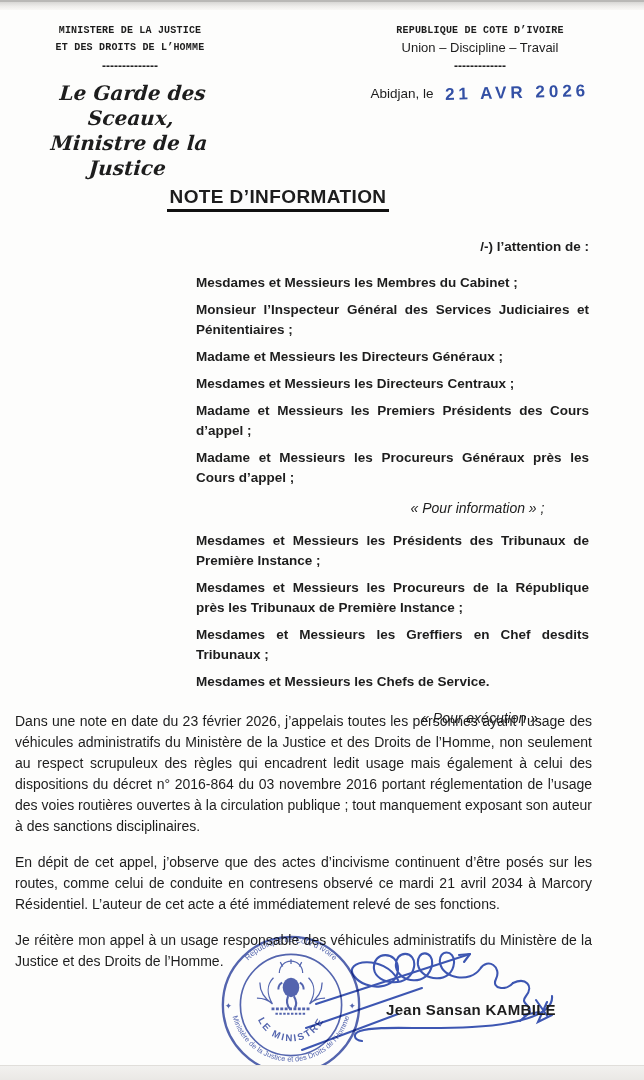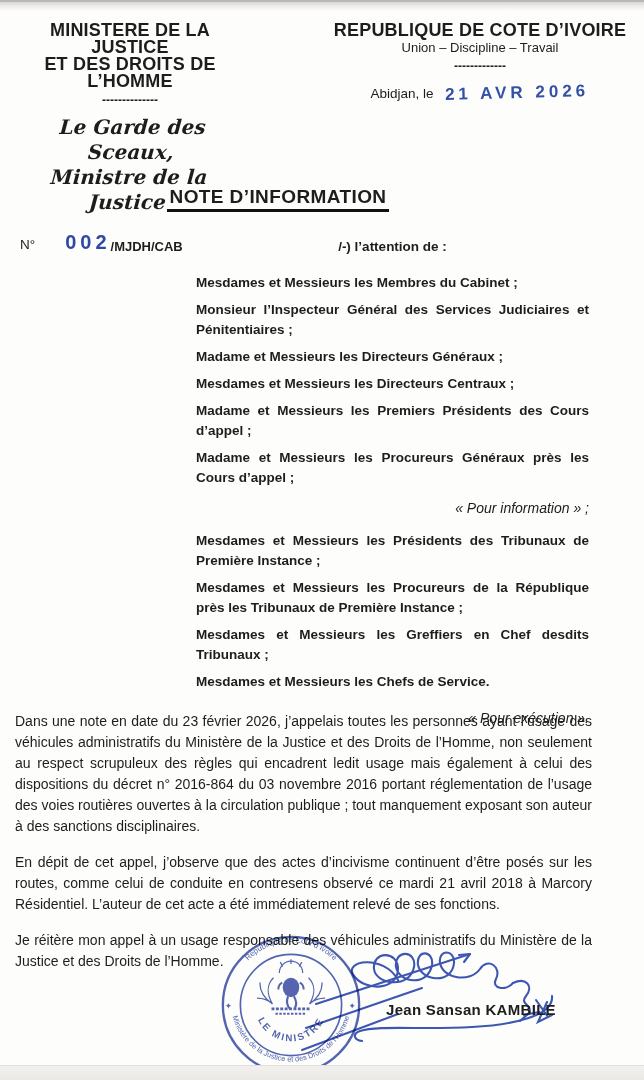--- a/index.html
+++ b/index.html
@@ -20,21 +20,21 @@
   }
   .scan-bottom{
     position:absolute; bottom:0; left:0; right:0; height:15px;
     background:linear-gradient(180deg,#f2f1ef 0%,#eae8e5 100%);
     border-top:1px solid #e0deda;
   }
   
   .header{ position:absolute; top:22px; left:14px; right:14px; display:flex; justify-content:space-between; }
   .h-left{ width:232px; text-align:center; }
   .h-right{ width:300px; text-align:center; }
-  .ministry, .republic{ font-size:18px; font-weight:bold; line-height:17px; letter-spacing:.2px; }
+  .ministry, .republic{ font-size:10px; font-weight:bold; line-height:17px; letter-spacing:.2px;font-family:Liberation Mono, monospace; }
   .motto{ font-size:13px; line-height:17px; }
   .dashes{ font-weight:bold; font-size:12px; letter-spacing:0; line-height:14px; margin-top:3px; color:#222; }
   .script{
     font-family:"DejaVu Serif", serif;
     font-style:italic; font-weight:bold;
     font-size:20px; line-height:25px;
     margin-top:8px;
     transform:skewX(-4deg);
   }
   .ref-line{ text-align:left; margin-top:16px; padding-left:6px; white-space:nowrap; }
@@ -55,25 +55,25 @@
   .title-wrap{ position:absolute; top:186px; left:0; width:556px; text-align:center; }
   .title{
     display:inline-block; font-size:19px; font-weight:bold; letter-spacing:.4px;
     border-bottom:3px solid #111; padding:0 3px 1px;
   }
   
   .attention{
     position:absolute; top:237px; left:196px; width:393px;
     font-size:13.5px; font-weight:bold; line-height:20px; text-align:justify;
   }
-  .attention-heading{ margin-bottom:16px; text-align:center; }
+  .attention-heading{ margin-bottom:16px; text-align:right; }
   .recipient{ margin-bottom:7px; }
   .center-note{
     font-weight:normal; font-style:italic; font-size:14px;
-    text-align:right; margin:10px 0 13px 170px;
+    text-align:center; margin:10px 0 13px 170px;
   }
   .center-note.exec{ margin:16px 0 0 178px; }
   
   .body-text{
     position:absolute; top:711px; left:15px; width:577px;
     font-size:14px; line-height:21px; text-align:justify;
   }
   .body-text p{ margin-bottom:15px; }
   
   .seal{
@@ -99,23 +99,20 @@
   <div class="scan-top"></div>
 
   <div class="header">
     <div class="h-left">
       <div class="ministry">MINISTERE DE LA JUSTICE</div>
       <div class="ministry">ET DES DROITS DE L’HOMME</div>
       <div class="dashes">--------------</div>
       <div class="script">
         <div>Le Garde des Sceaux,</div>
         <div>Ministre de la Justice</div>
-      </div>
-      <div class="ref-line">
-        <span class="ref-label">N°</span><span class="ref-number">002</span><span class="ref-suffix">/MJDH/CAB</span>
       </div>
     </div>
     <div class="h-right">
       <div class="republic">REPUBLIQUE DE COTE D’IVOIRE</div>
       <div class="motto">Union – Discipline – Travail</div>
       <div class="dashes">-------------</div>
       <div class="date-row">
         <span class="place-label">Abidjan, le</span>
         <span class="date-stamp">21 AVR 2026</span>
       </div>
@@ -137,21 +134,21 @@
     <div class="center-note">« Pour information » ;</div>
     <div class="recipient">Mesdames et Messieurs les Présidents des Tribunaux de Première Instance ;</div>
     <div class="recipient">Mesdames et Messieurs les Procureurs de la République près les Tribunaux de Première Instance ;</div>
     <div class="recipient">Mesdames et Messieurs les Greffiers en Chef desdits Tribunaux ;</div>
     <div class="recipient">Mesdames et Messieurs les Chefs de Service.</div>
     <div class="center-note exec">« Pour exécution ».</div>
   </div>
 
   <div class="body-text">
     <p>Dans une note en date du 23 février 2026, j’appelais toutes les personnes ayant l’usage des véhicules administratifs du Ministère de la Justice et des Droits de l’Homme, non seulement au respect scrupuleux des règles qui encadrent ledit usage mais également à celui des dispositions du décret n° 2016-864 du 03 novembre 2016 portant réglementation de l’usage des voies routières ouvertes à la circulation publique ; tout manquement exposant son auteur à des sanctions disciplinaires.</p>
-    <p>En dépit de cet appel, j’observe que des actes d’incivisme continuent d’être posés sur les routes, comme celui de conduite en contresens observé ce mardi 21 avril 2018 à Marcory Résidentiel. L’auteur de cet acte a été immédiatement relevé de ses fonctions.</p>
+    <p>En dépit de cet appel, j’observe que des actes d’incivisme continuent d’être posés sur les routes, comme celui de conduite en contresens observé ce mardi 21 avril 2034 à Marcory Résidentiel. L’auteur de cet acte a été immédiatement relevé de ses fonctions.</p>
     <p>Je réitère mon appel à un usage responsable des véhicules administratifs du Ministère de la Justice et des Droits de l’Homme.</p>
   </div>
 
   <svg class="seal" viewBox="0 0 150 150">
     <g fill="none" stroke="#3c50a5" stroke-width="2.4">
       <circle cx="75" cy="75" r="70"></circle>
       <circle cx="75" cy="75" r="52" stroke-width="1.7"></circle>
     </g>
     <defs>
       <path id="arcTop" d="M 20,98 A 61,61 0 1 1 130,98"></path>

